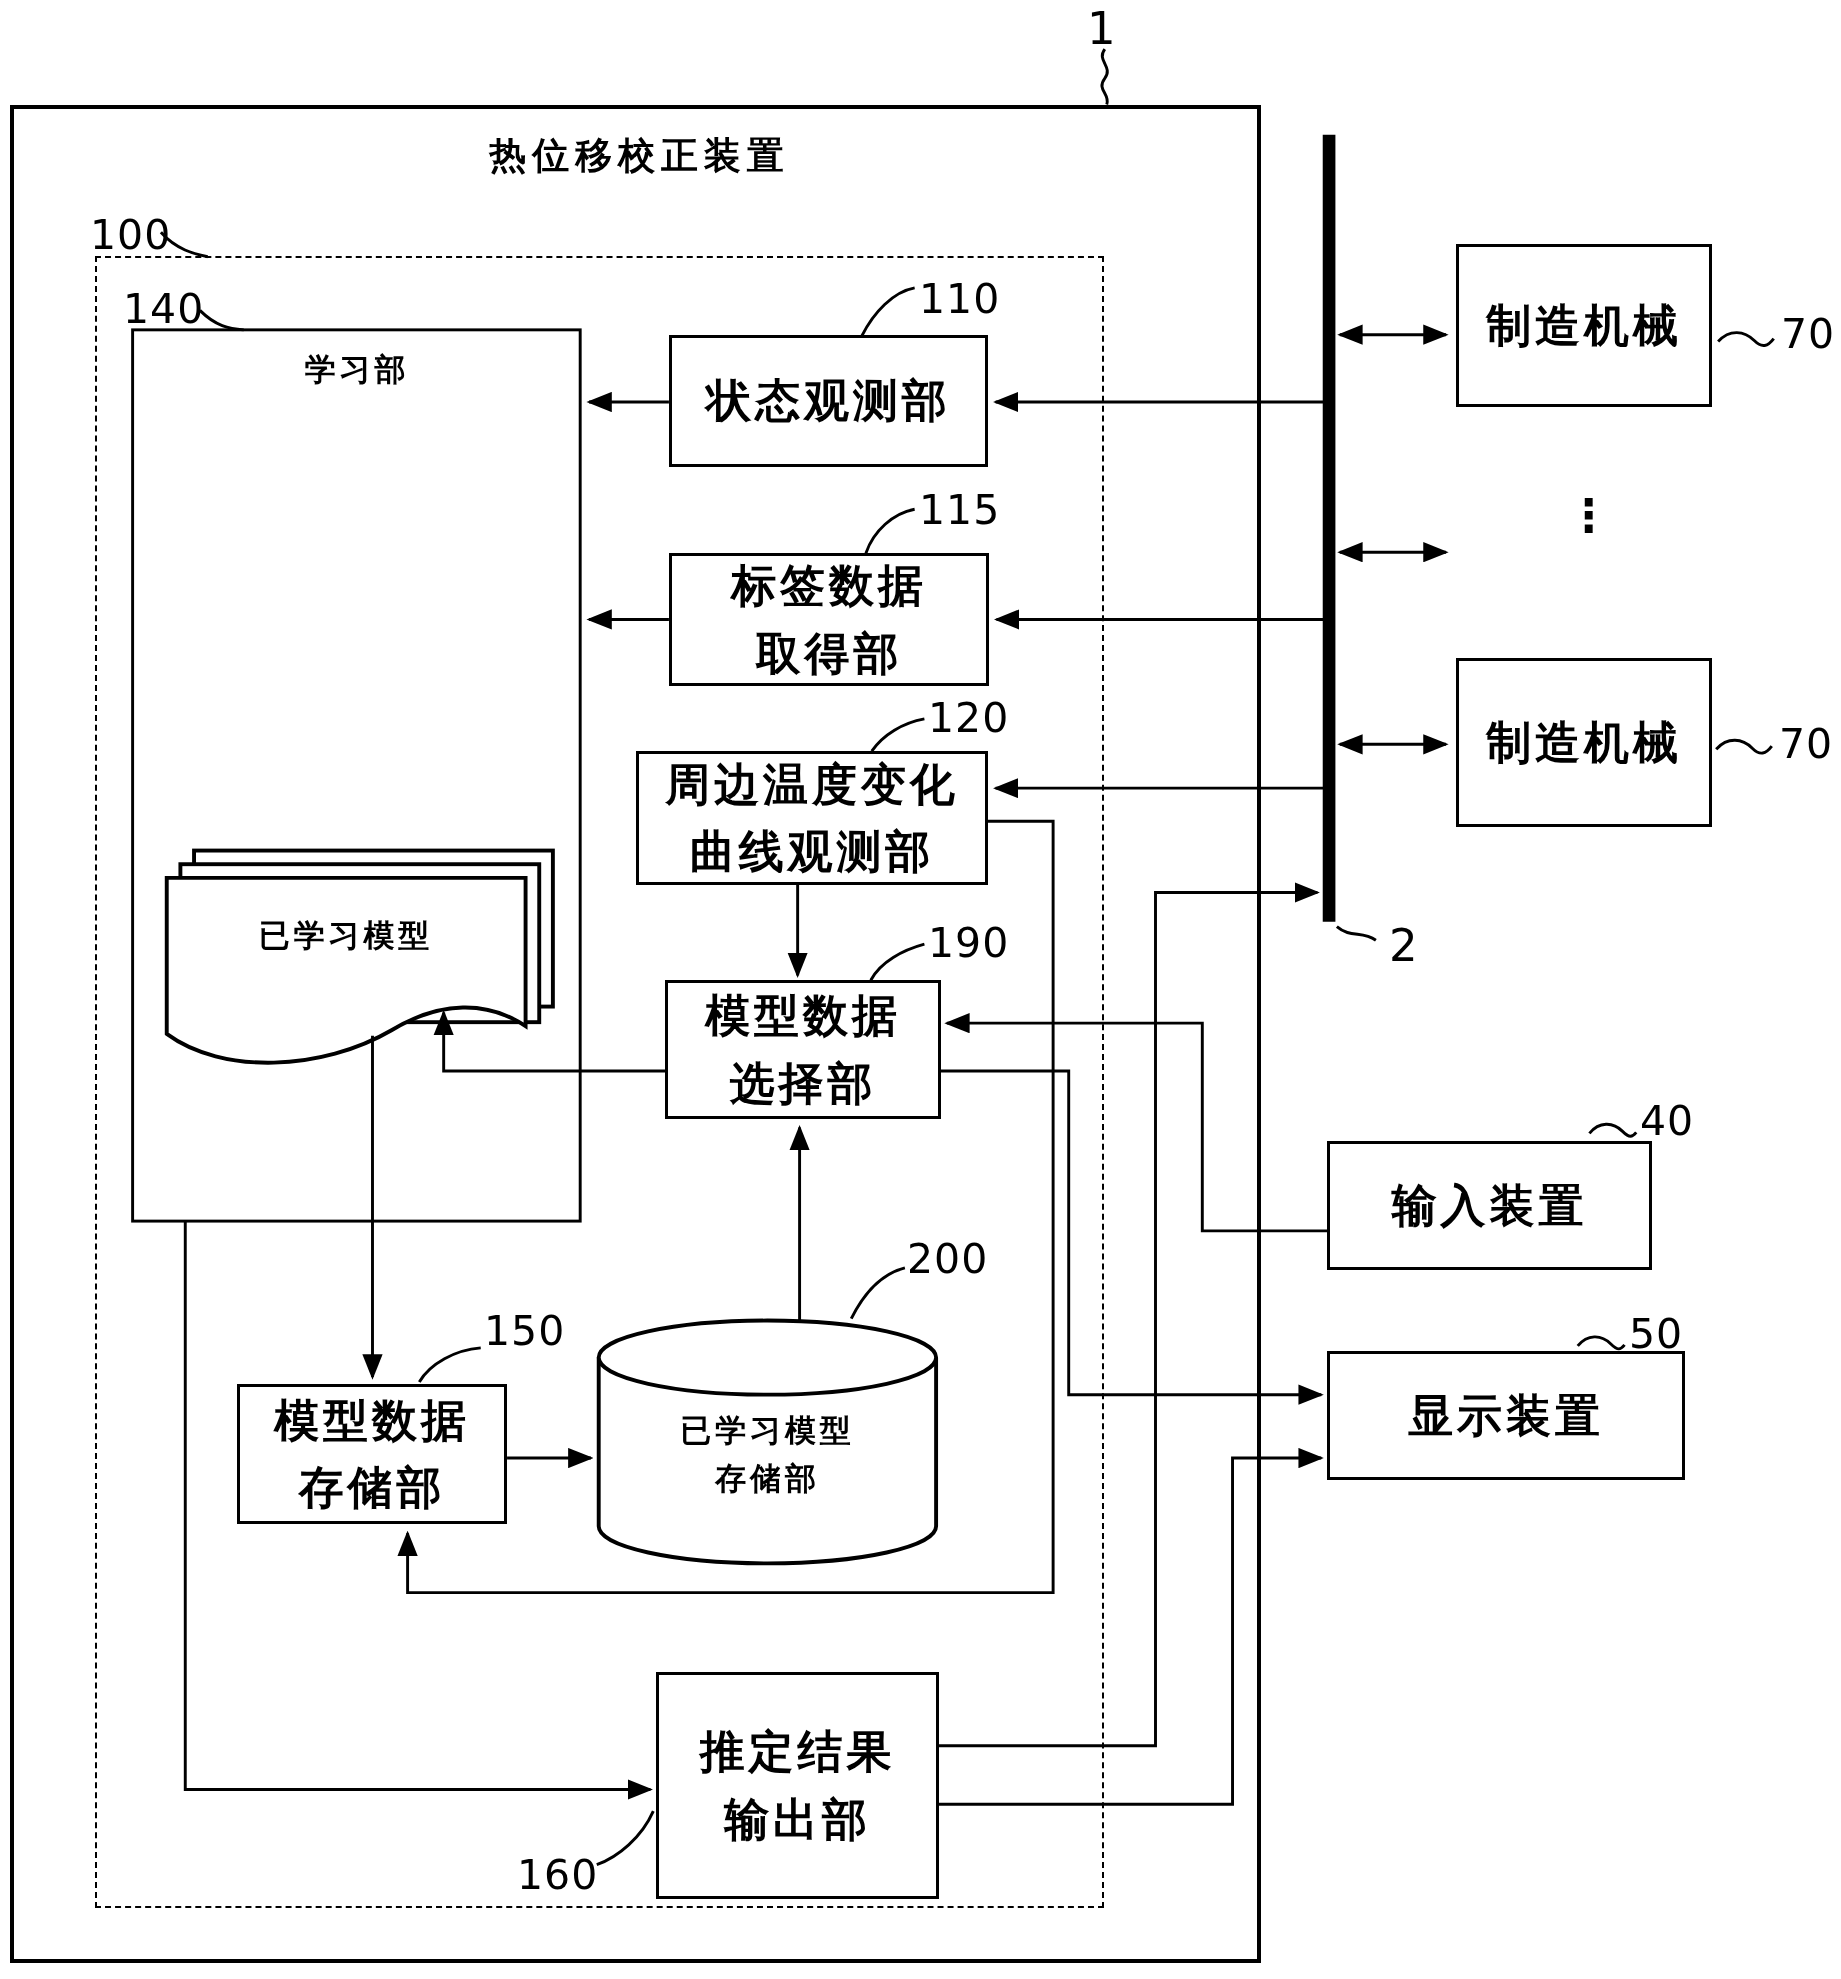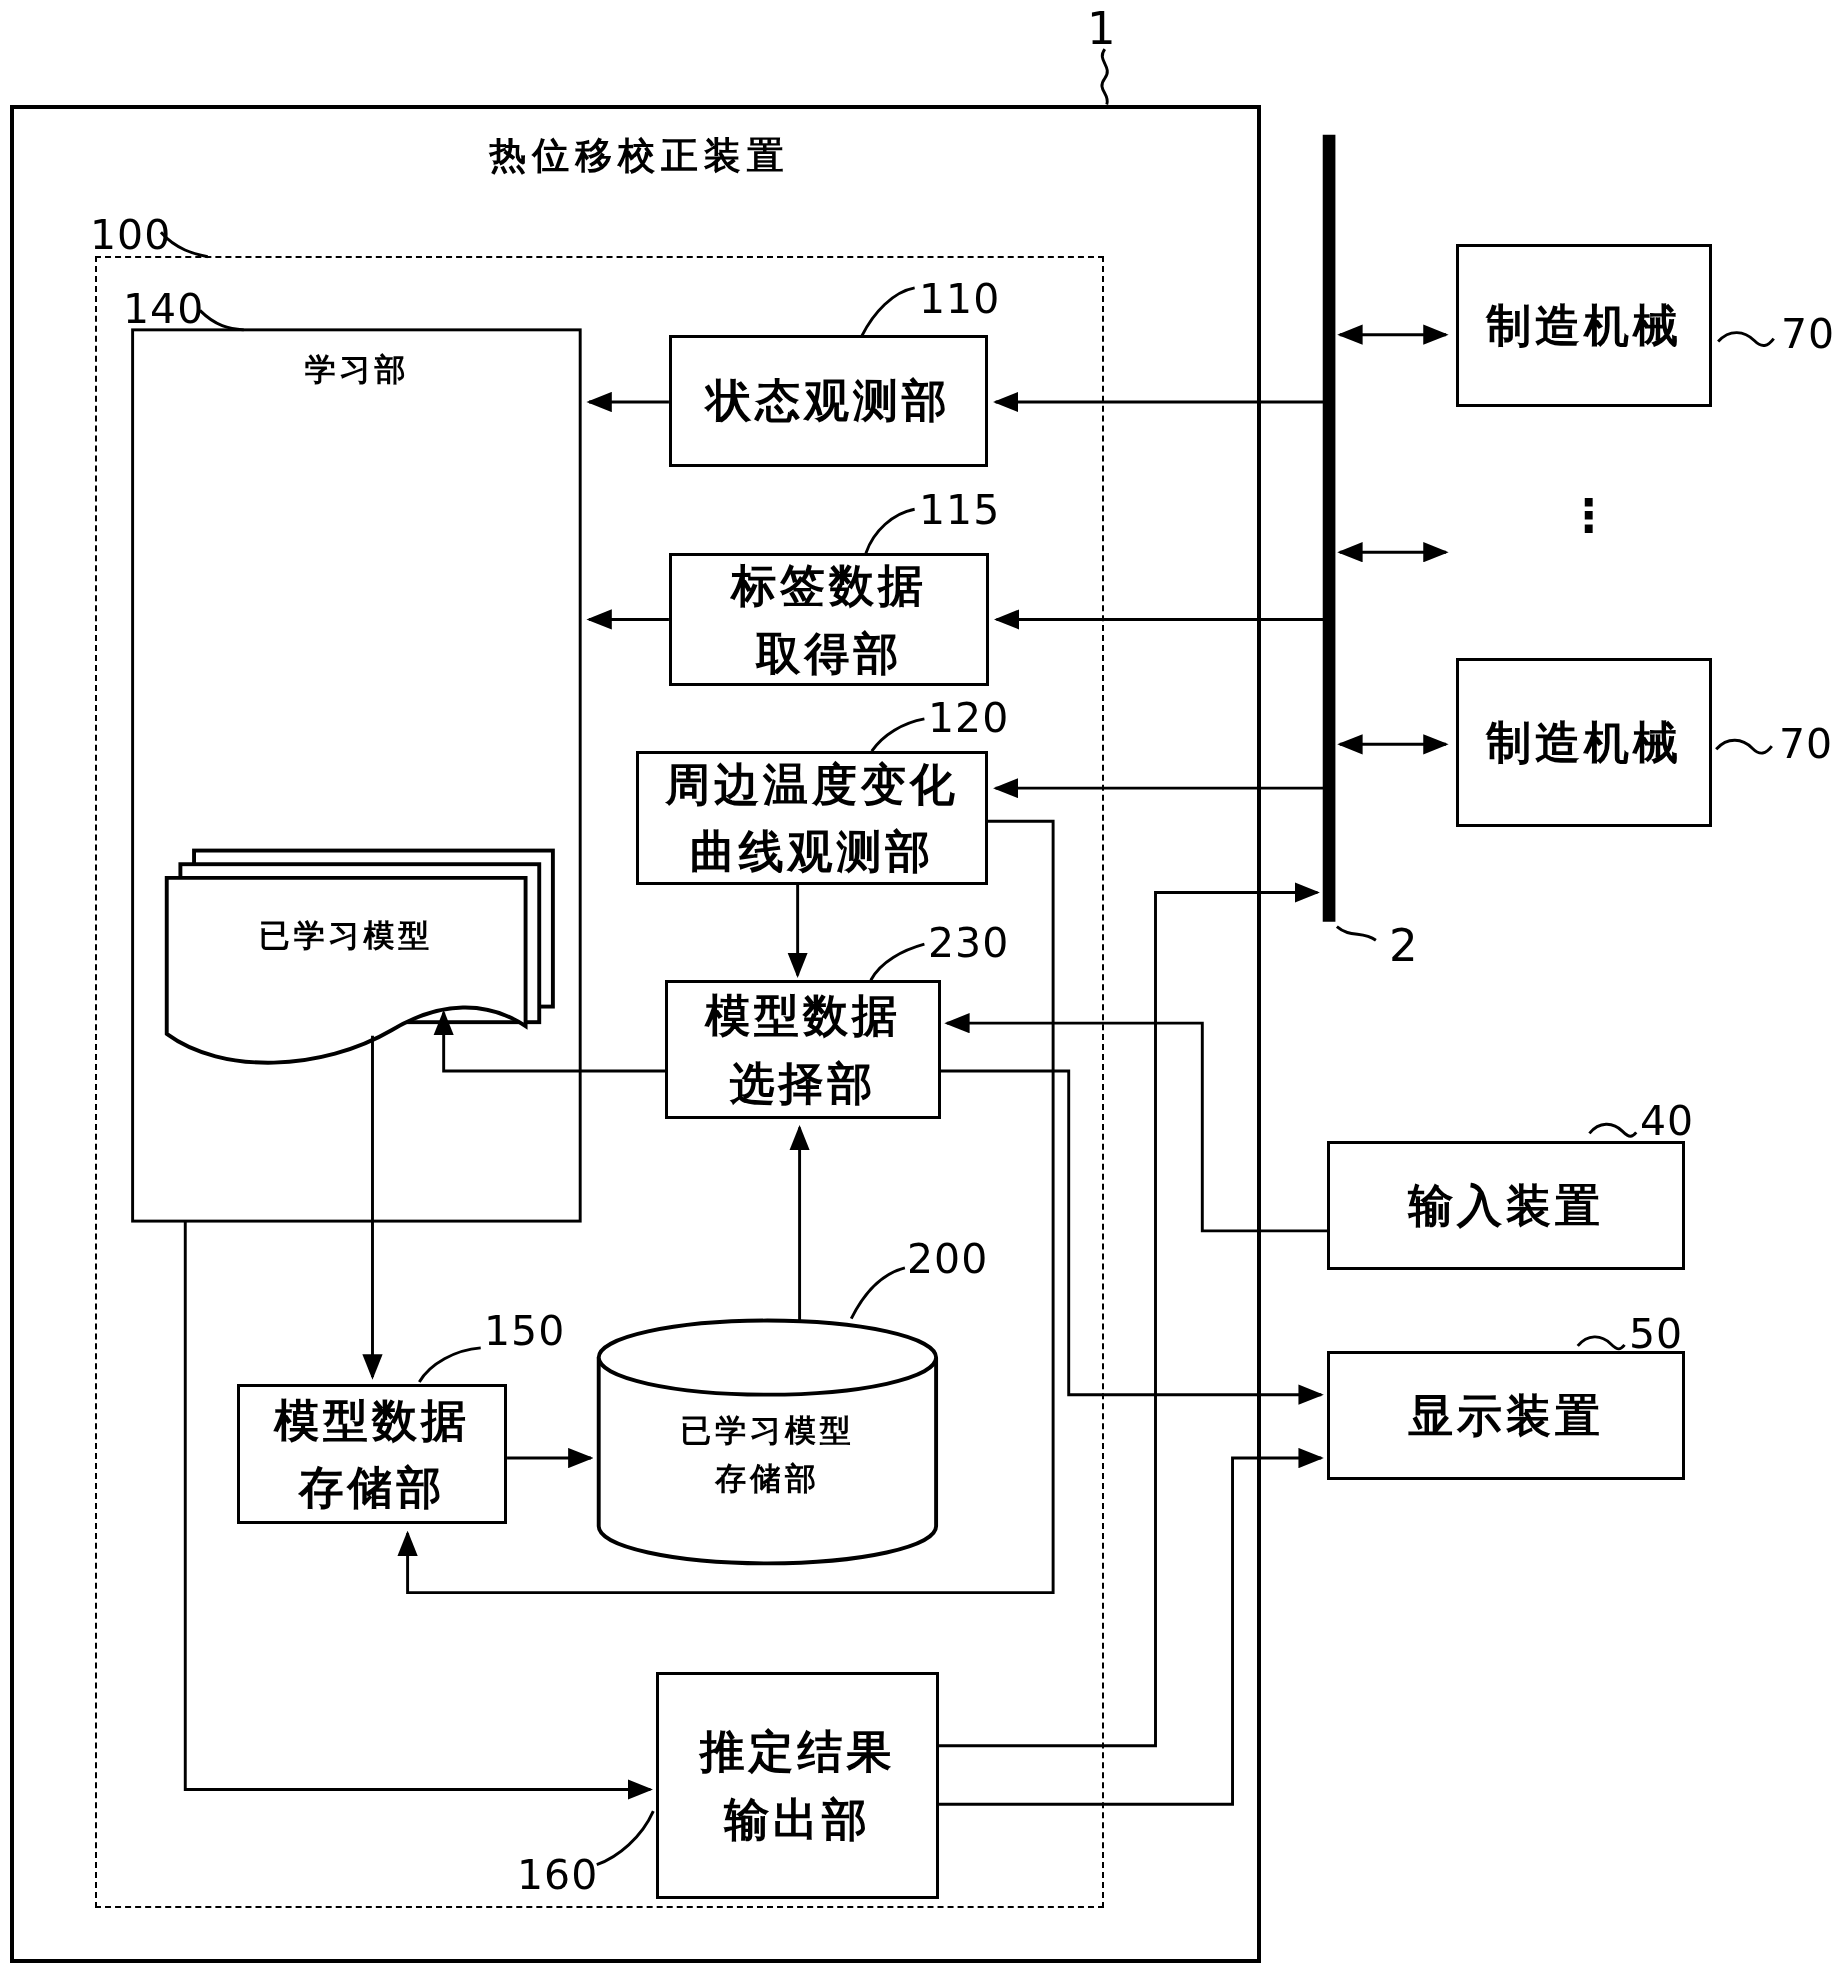--- a/index.html
+++ b/index.html
@@ -147,38 +147,38 @@
   </div>
 
   <div class="box" style="left:1456px;top:244px;width:256px;height:163px;">
     <span>制造机械</span>
   </div>
 
   <div class="box" style="left:1456px;top:658px;width:256px;height:169px;">
     <span>制造机械</span>
   </div>
 
-  <div class="box" style="left:1327px;top:1141px;width:358px;height:129px;">
+  <div class="box" style="left:1327px;top:1141px;width:325px;height:129px;">
     <span>输入装置</span>
   </div>
 
   <div class="box" style="left:1327px;top:1351px;width:358px;height:129px;justify-content:center;">
     <span>显示装置</span>
   </div>
 
   <div class="dots">⋮</div>
 
   <div class="lbl big" style="left:1087px;top:2px;">1</div>
   <div class="lbl big" style="left:1389px;top:919px;">2</div>
   <div class="lbl" style="left:90px;top:211px;">100</div>
   <div class="lbl" style="left:123px;top:285px;">140</div>
   <div class="lbl" style="left:919px;top:275px;">110</div>
   <div class="lbl" style="left:919px;top:486px;">115</div>
   <div class="lbl" style="left:928px;top:694px;">120</div>
-  <div class="lbl" style="left:928px;top:919px;">230</div>
+  <div class="lbl" style="left:928px;top:919px;">190</div>
   <div class="lbl" style="left:484px;top:1307px;">150</div>
   <div class="lbl" style="left:907px;top:1235px;">200</div>
   <div class="lbl" style="left:517px;top:1851px;">160</div>
   <div class="lbl" style="left:1640px;top:1097px;">40</div>
   <div class="lbl" style="left:1629px;top:1310px;">50</div>
   <div class="lbl" style="left:1781px;top:310px;">70</div>
   <div class="lbl" style="left:1779px;top:720px;">70</div>
 
 </div>
 

